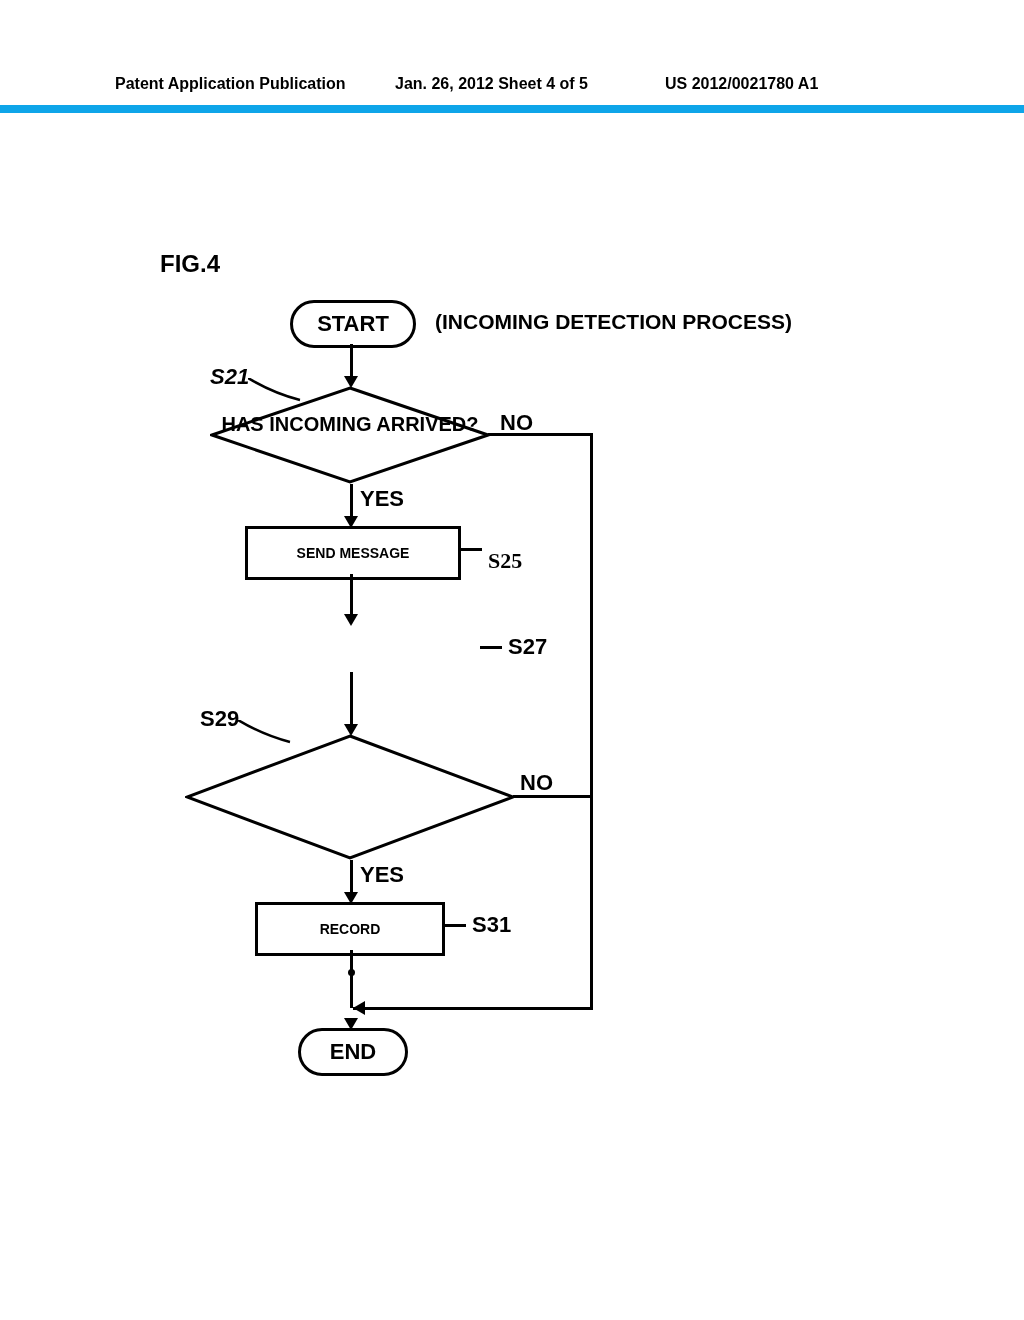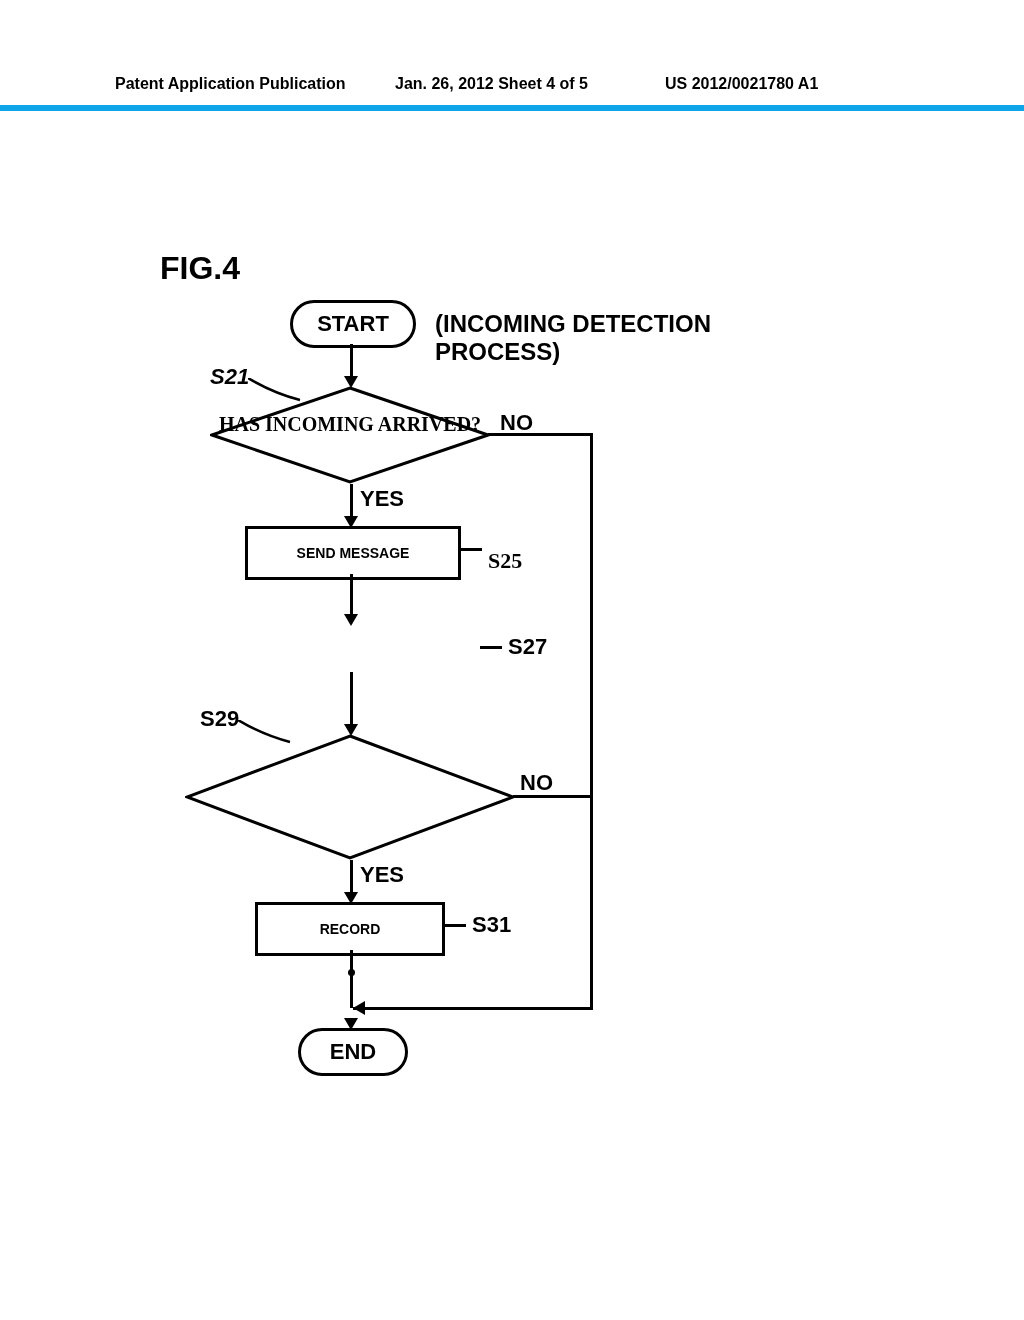--- a/index.html
+++ b/index.html
@@ -13,21 +13,21 @@
     height: 1320px;
     position: relative;
     background: #fff;
   }
   .header {
     position: absolute;
     top: 75px;
     left: 0;
     right: 0;
     height: 30px;
-    border-bottom: 6px solid #0ea5e9;
+    border-bottom: 8px solid #0ea5e9;
   }
   .header-left {
     position: absolute;
     left: 115px;
     top: 0;
     font-size: 16px;
     font-weight: bold;
   }
   .header-center {
     position: absolute;
@@ -41,21 +41,21 @@
     left: 665px;
     top: 0;
     font-size: 16px;
     font-weight: bold;
     text-align: right;
   }
   .fig-label {
     position: absolute;
     left: 160px;
     top: 250px;
-    font-size: 32px;
+    font-size: 24px;
     font-weight: bold;
     font-family: Arial, sans-serif;
     text-align: right;
   }
   .flowchart {
     position: absolute;
     left: 170px;
     top: 300px;
     width: 640px;
     height: 780px;
@@ -87,30 +87,29 @@
     left: 0;
     top: 0;
   }
   .decision-text {
     position: absolute;
     width: 100%;
     text-align: center;
     font-size: 20px;
     font-weight: bold;
     line-height: 1.2;
-    font-family: Liberation Serif, serif;
   }
   .label-text {
     position: absolute;
     font-size: 22px;
     font-weight: bold;
   }
   .subtitle {
     position: absolute;
-    font-size: 24px;
+    font-size: 21px;
     font-weight: bold;
   }
   .line-v, .line-h {
     position: absolute;
     background: #000;
   }
   .arrowhead {
     position: absolute;
     width: 0;
     height: 0;

